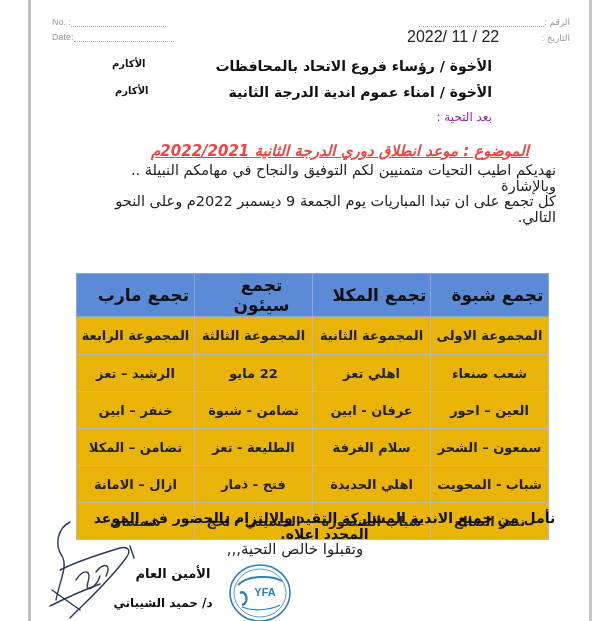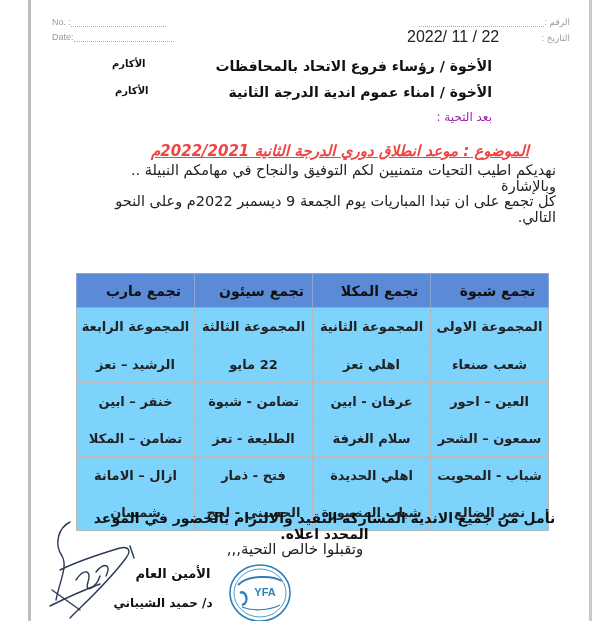--- a/index.html
+++ b/index.html
@@ -22,22 +22,22 @@
   .addr { position:absolute; right:108px; font-size:14px; font-weight:bold; direction:rtl; }
   .honor { position:absolute; font-size:10px; font-weight:bold; direction:rtl; }
 
   .greet { position:absolute; right:108px; top:110px; font-size:12px; direction:rtl; color:#a21caf;text-align:center; }
 
   .subject { position:absolute; left:140px; top:142px; width:400px; text-align:center; font-size:15px; font-weight:bold; font-style:italic; text-decoration:underline; direction:rtl; color:#ef4444; }
 
   .para { position:absolute; left:78px; top:163px; width:478px; direction:rtl; text-align:right; font-size:14.5px; line-height:15.5px; color:#222; }
 
   table.sched { position:absolute; left:76px; top:273px; width:473px; border-collapse:collapse; direction:rtl; table-layout:fixed; }
-  table.sched th { background:#5b8ad6; color:#111; font-size:14px; font-weight:bold; height:31px; border:1px solid #8aa7d6;padding-left:17px; }
-  table.sched td { background:#7dd3fc; font-size:13px; font-weight:bold; text-align:center; height:34px; border:1px solid #b9b9b9; color:#222; }
+  table.sched th { background:#5b8ad6; color:#111; font-size:17px; font-weight:bold; height:31px; border:1px solid #8aa7d6;padding-left:17px; }
+  table.sched td { background:#eab308; font-size:13px; font-weight:bold; text-align:center; height:34px; border:1px solid #b9b9b9; color:#222; }
   table.sched tr.row-groups td { height:35px; }
 
   .closing { position:absolute; left:92px; top:510px; width:465px; direction:rtl; text-align:center; font-size:14px; font-weight:bold; color:#111; }
   .regards { position:absolute; left:220px; top:540px; width:150px; direction:rtl; text-align:center; font-size:15px; color:#222; }
   .sig-title { position:absolute; left:128px; top:566px; width:90px; direction:rtl; text-align:center; font-size:13px; font-weight:bold; }
   .sig-name { position:absolute; left:108px; top:596px; width:110px; direction:rtl; text-align:center; font-size:12px; font-weight:bold; }
 
   .stamp { position:absolute; left:228px; top:563px; width:64px; height:60px; }
   .signature { position:absolute; left:40px; top:510px; width:110px; height:111px; }
 </style>

